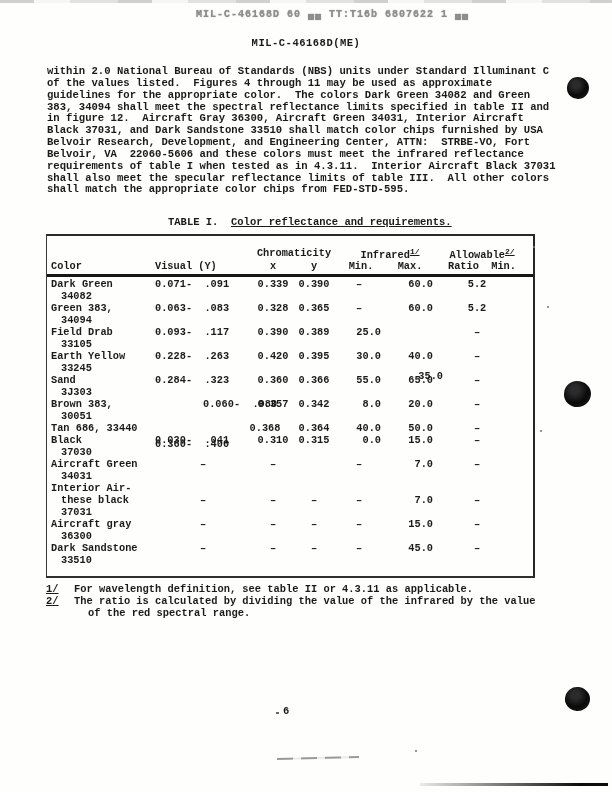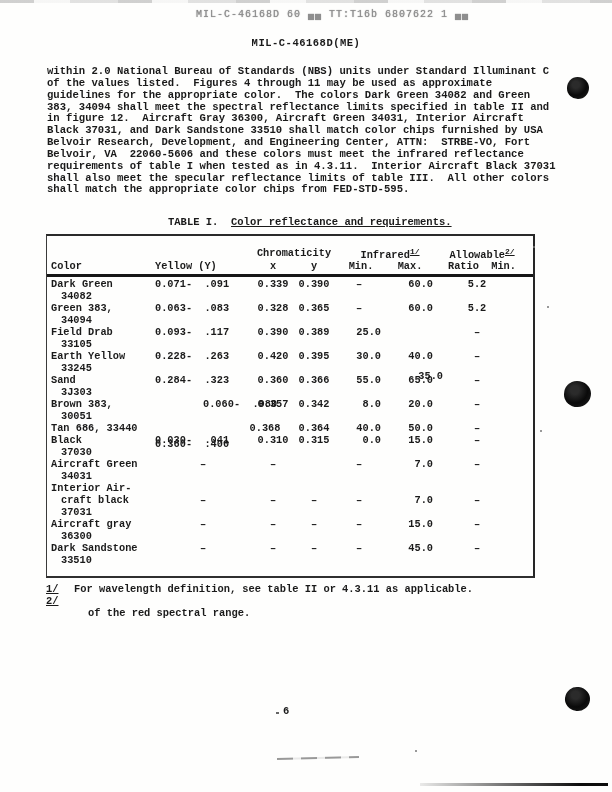--- a/index.html
+++ b/index.html
@@ -8,21 +8,21 @@
     width:612px;height:792px;
     background:#fefefd;
     font-family:"Liberation Mono","DejaVu Sans Mono",monospace;
     color:#1a1a1a;
     overflow:hidden;
   }
 
   
   #top-streak{position:absolute;left:0;top:0;width:612px;height:3px;
     background:repeating-linear-gradient(to right,rgba(140,140,140,.40) 0 34px,rgba(190,190,190,.12) 34px 70px,rgba(160,160,160,.30) 70px 118px);}
-  #smudge-header{position:absolute;left:196px;top:9px;font-size:10px;font-weight:normal;
+  #smudge-header{position:absolute;left:196px;top:9px;font-size:10px;font-weight:bold;
     color:#8e8e8e;letter-spacing:1px;text-shadow:0 0 1px rgba(120,120,120,.9);}
   .punch-dot{position:absolute;background:radial-gradient(circle at 40% 35%,#2b2b2b 0 18%,#0a0a0a 55%,#1f1f1f);border-radius:48% 52% 50% 50%/51% 49% 52% 48%;}
   #dot-1{left:567px;top:77px;width:22px;height:22px;}
   #dot-2{left:564px;top:381px;width:27px;height:26px;}
   #dot-3{left:565px;top:687px;width:25px;height:24px;transform:rotate(8deg);}
   #bottom-line{position:absolute;left:420px;top:783px;width:188px;height:3px;
     background:linear-gradient(to right,rgba(90,90,90,.12),rgba(40,40,40,.65) 45%,#0c0c0c 85%);}
   #mid-smudge{position:absolute;left:277px;top:757px;width:82px;height:2px;transform:rotate(-1.5deg);
     background:repeating-linear-gradient(to right,rgba(70,70,70,.55) 0 16px,rgba(120,120,120,.15) 16px 24px);}
   .speck{position:absolute;background:#777;border-radius:50%;}
@@ -87,21 +87,21 @@
 
   <div id="table-title"><span>TABLE I.  </span><span class="und">Color reflectance and requirements.</span></div>
 
   <div id="table">
     <div id="thead">
       <div class="th" style="left:204px;top:11px;width:86px;text-align:center;">Chromaticity</div>
       <div class="th" style="left:300px;top:11px;width:86px;text-align:center;"><span>Infrared</span><span class="sup">1/</span></div>
       <div class="th" style="left:396px;top:11px;width:78px;text-align:center;"><span>Allowable</span><span class="sup">2/</span></div>
 
       <div class="th" style="left:4px;top:24px;">Color</div>
-      <div class="th" style="left:108px;top:24px;">Yellow (Y)</div>
+      <div class="th" style="left:108px;top:24px;">Visual (Y)</div>
       <div class="th" style="left:204px;top:24px;width:44px;text-align:center;">x</div>
       <div class="th" style="left:246px;top:24px;width:42px;text-align:center;">y</div>
       <div class="th" style="left:292px;top:24px;width:44px;text-align:center;">Min.</div>
       <div class="th" style="left:340px;top:24px;width:46px;text-align:center;">Max.</div>
       <div class="th" style="left:396px;top:24px;width:78px;text-align:center;">Ratio  Min.</div>
     </div>
     <div id="table-rows">
         <div class="trow" style="height: 24px;">
           <div class="tname">Dark Green</div>
           <div class="tname l1">34082</div>
@@ -185,21 +185,21 @@
           <div class="tname">Aircraft Green</div>
           <div class="tname l1">34031</div>
           <div class="tval" style="left: 108px; width: 96px; top: 0px; text-align: center;">–</div>
           <div class="tval" style="left: 204px; width: 44px; top: 0px; text-align: center;">–</div>
           <div class="tval" style="left: 290px; width: 44px; top: 0px; text-align: center;">–</div>
           <div class="tval" style="left: 340px; width: 46px; top: 0px; text-align: right;">7.0</div>
           <div class="tval" style="left: 396px; width: 68px; top: 0px; text-align: center;">–</div>
         </div>
         <div class="trow" style="height: 36px;">
           <div class="tname">Interior Air-</div>
-          <div class="tname l1">craft black</div>
+          <div class="tname l1">these black</div>
           <div class="tname l2">37031</div>
           <div class="tval" style="left: 108px; width: 96px; top: 12px; text-align: center;">–</div>
           <div class="tval" style="left: 204px; width: 44px; top: 12px; text-align: center;">–</div>
           <div class="tval" style="left: 246px; width: 42px; top: 12px; text-align: center;">–</div>
           <div class="tval" style="left: 290px; width: 44px; top: 12px; text-align: center;">–</div>
           <div class="tval" style="left: 340px; width: 46px; top: 12px; text-align: right;">7.0</div>
           <div class="tval" style="left: 396px; width: 68px; top: 12px; text-align: center;">–</div>
         </div>
         <div class="trow" style="height: 24px;">
           <div class="tname">Aircraft gray</div>
@@ -224,20 +224,21 @@
       </div>
   </div>
 
   <div id="footnotes">
       <div class="fn" style="height: 12.2px;">
         <span class="fn-marker">1/</span>
         <div class="fn-line" style="left: 28px; top: 0px;">For wavelength definition, see table II or 4.3.11 as applicable.</div>
       </div>
       <div class="fn" style="height: 24.4px;">
         <span class="fn-marker">2/</span>
+        <div class="fn-line" style="left: 28px; top: 0px;">The ratio is calculated by dividing the value of the infrared by the value</div>
         <div class="fn-line" style="left: 42px; top: 12.2px;">of the red spectral range.</div>
       </div>
     </div>
 
   <div id="page-number">6</div>
   <div id="page-number-dot"></div>
 
   <div id="dot-1" class="punch-dot"></div>
   <div id="dot-2" class="punch-dot"></div>
   <div id="dot-3" class="punch-dot"></div>

